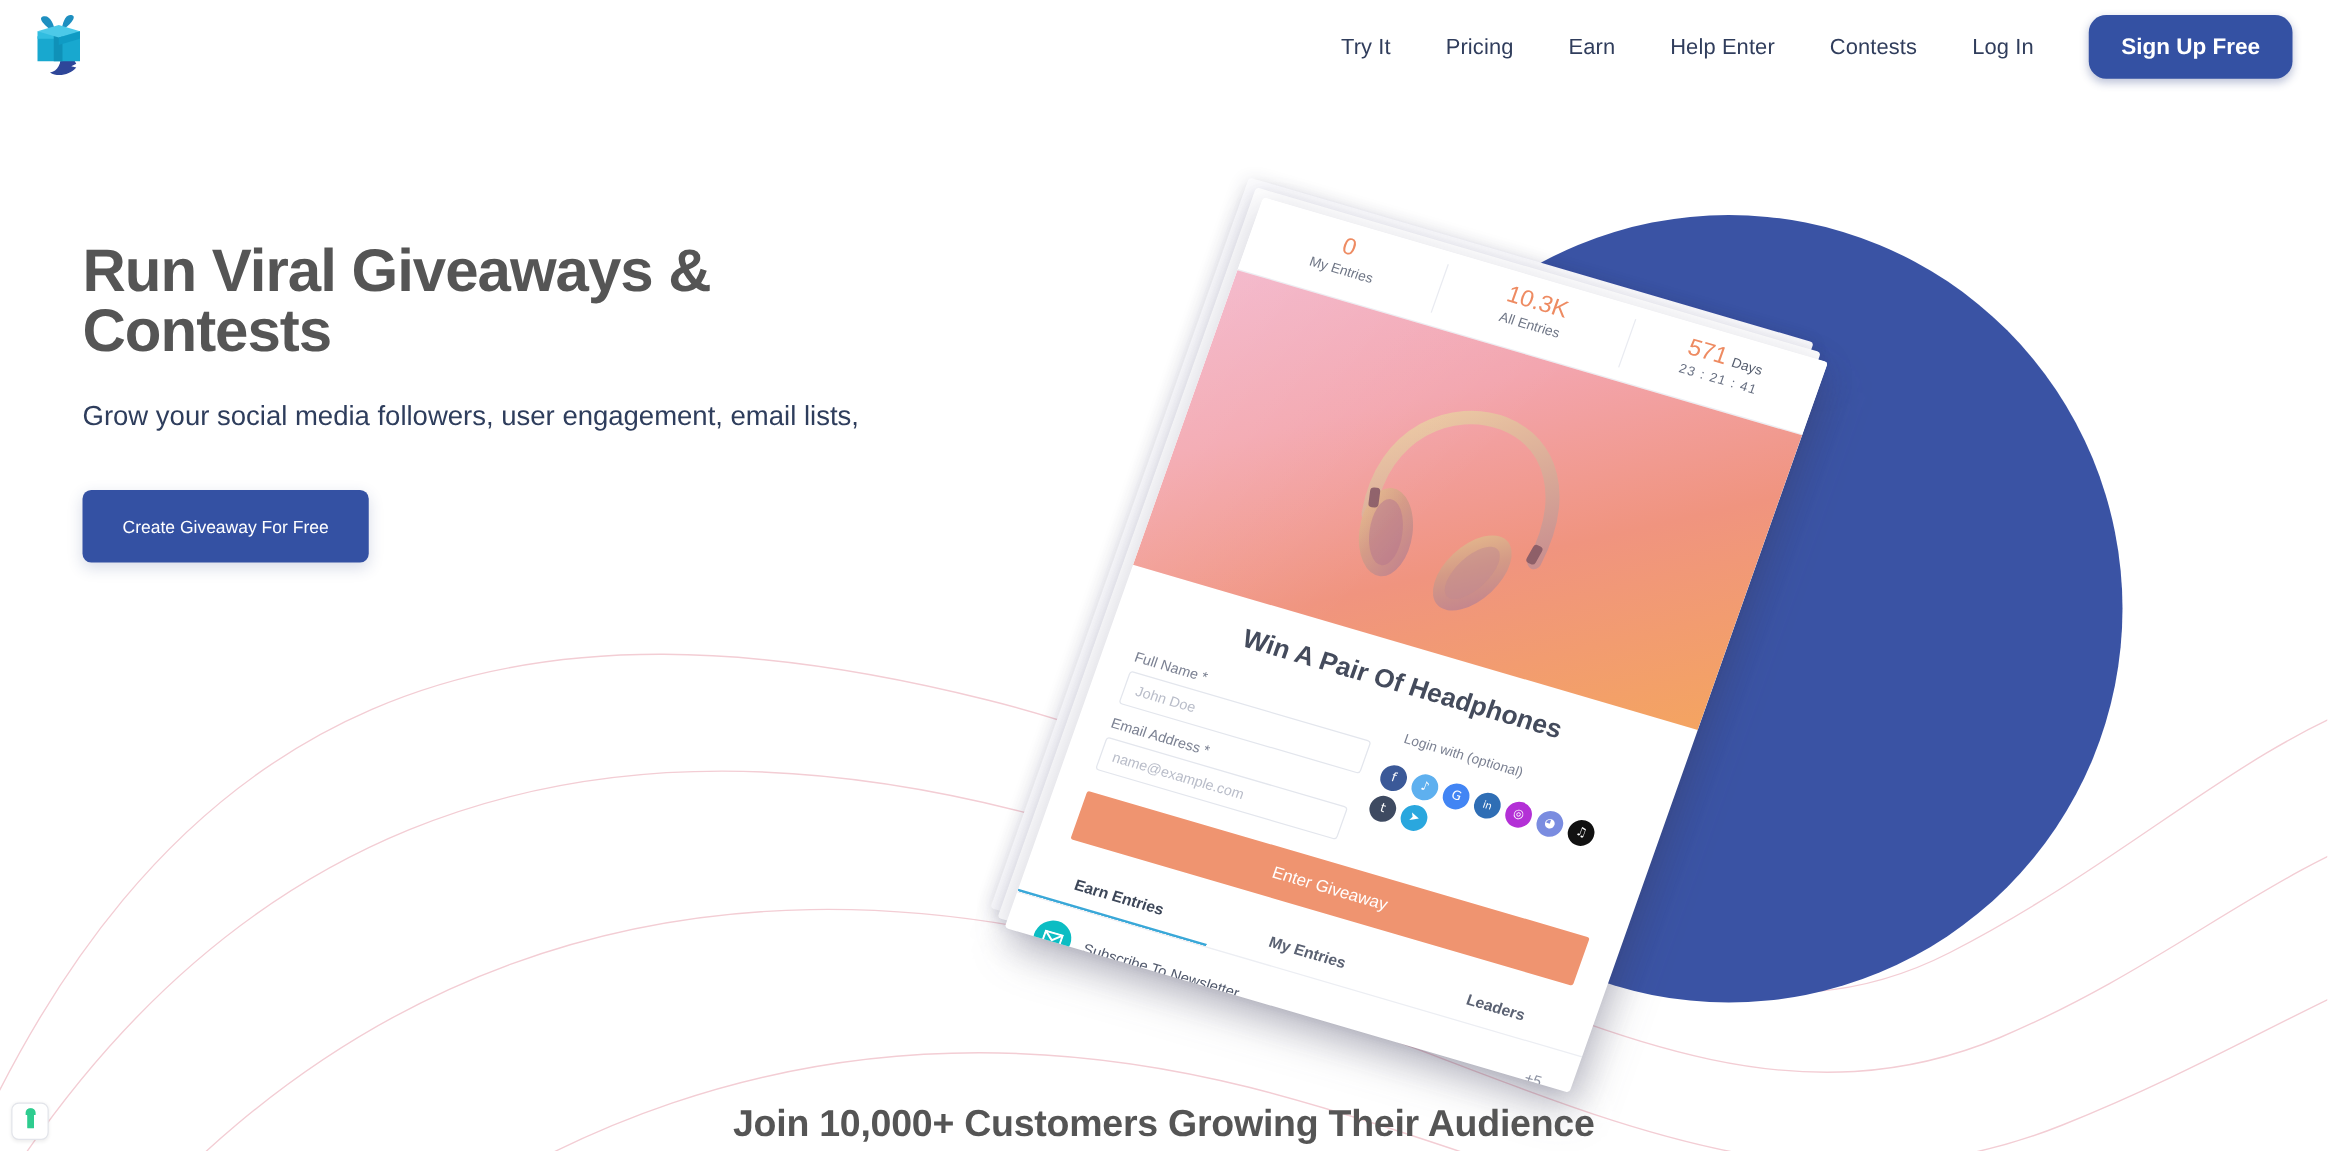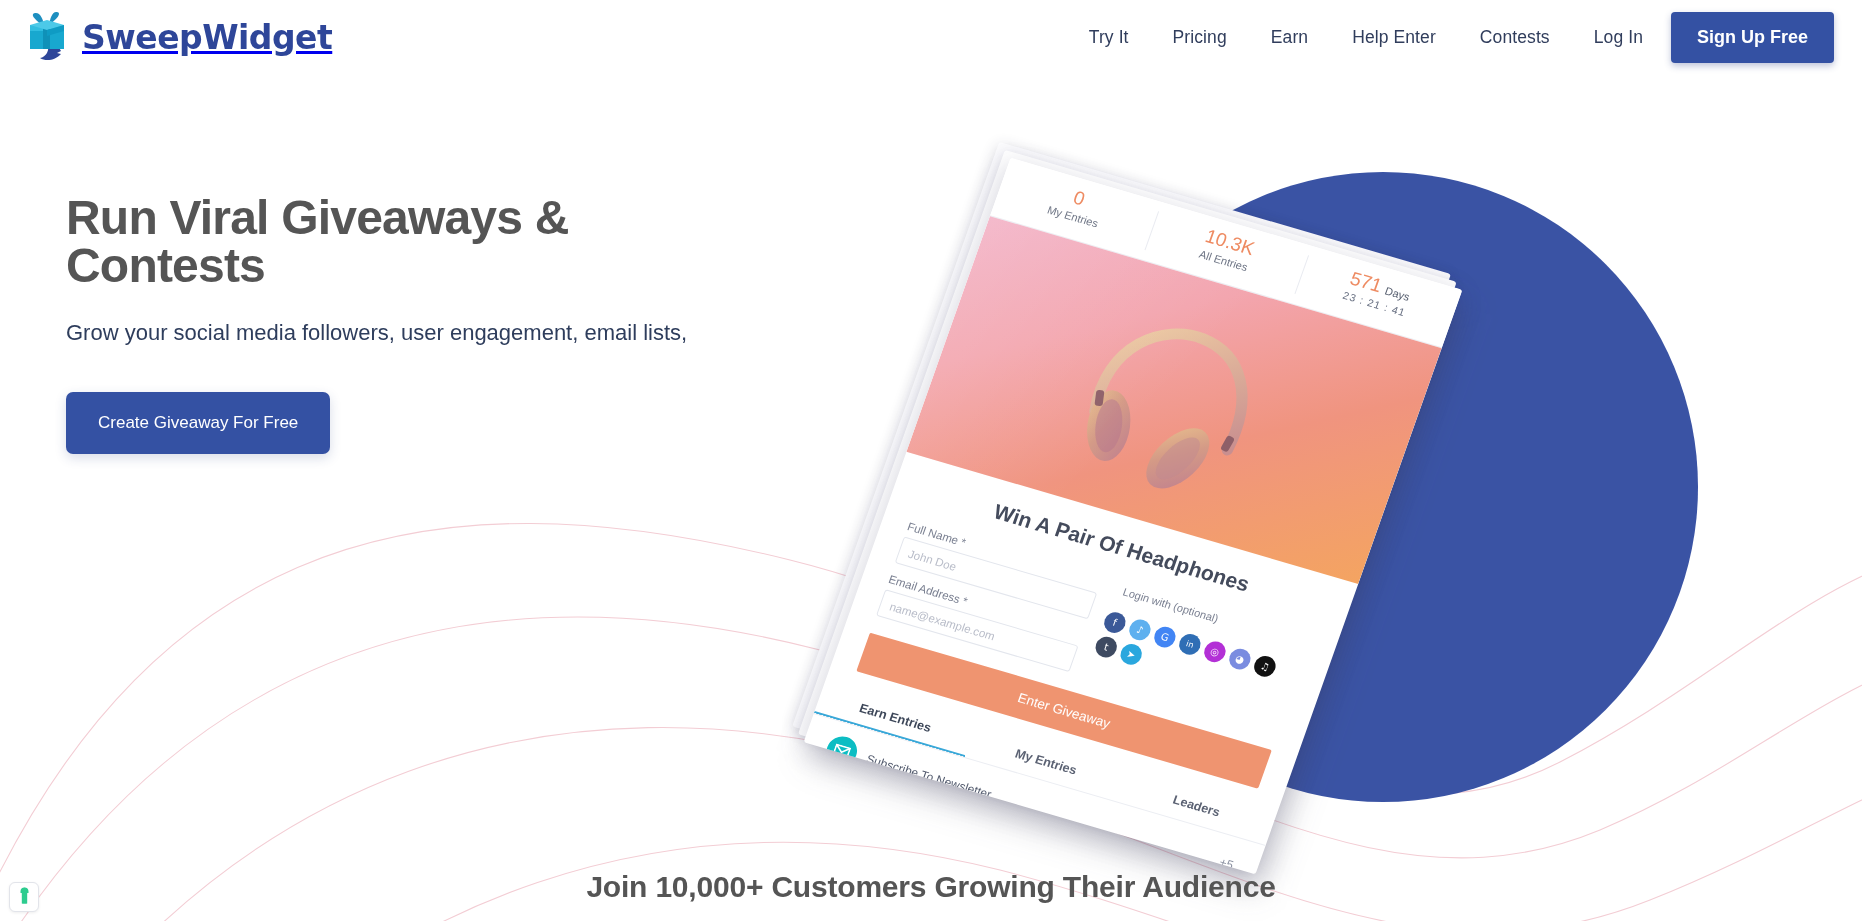--- a/index.html
+++ b/index.html
@@ -31,24 +31,24 @@
     color:#2e4699; white-space:nowrap;
     margin-left:-2px;
   }
   .nav { margin-left:auto; display:flex; align-items:center; gap:0px; }
   .nav-link {
     font-size:17.5px; color:#303d5c; text-decoration:none;
     padding:10px 22px; white-space:nowrap; letter-spacing:0.1px;
     cursor:pointer;
   }
   .signup-btn {
-    margin-left:6px;
+    margin-left:22px;
     background:#3451a3; color:#fff;
     font-size:18px; font-weight:bold;
-    border:none; border-radius:4px;
+    border:none; border-radius:14px;
     padding:15px 26px;
     cursor:pointer;
     box-shadow:0 3px 7px rgba(40,60,130,0.30);
     white-space:nowrap;
     font-family:"Liberation Sans", sans-serif;
   }
 
   
   .hero { position:relative; z-index:10; height:780px; }
   .hero-copy { position:absolute; left:66px; top:120px; width:760px; }
@@ -59,21 +59,21 @@
     margin-bottom:28px;
   }
   .hero-sub {
     font-size:22px; line-height:1.35;
     color:#2e3d5c; max-width:640px;
     margin-bottom:44px;
   }
   .cta-btn {
     display:inline-block;
     background:#3451a3; color:#fff;
-    font-size:17px; font-weight:normal;
+    font-size:14px; font-weight:normal;
     border:none; border-radius:7px;
     padding:21px 32px;
     cursor:pointer;
     box-shadow:0 4px 12px rgba(40,60,130,0.18);
     font-family:"Liberation Sans", sans-serif;
   }
 
   
   .hero-art {
     position:absolute; left:880px; top:70px;
@@ -180,21 +180,21 @@
   .w-entry { display:flex; align-items:center; gap:11px; padding:13px 24px;
              border-bottom:1px solid #f1f2f6; }
   .w-entry-ico { width:30px; height:30px; border-radius:50%; flex:0 0 auto;
                  display:flex; align-items:center; justify-content:center; color:#fff; }
   .w-entry-txt { flex:1; font-size:12px; color:#525a6d; }
   .w-entry-pts { font-size:12px; color:#8a90a0; }
 
   
   .bottom-band {
     position:absolute; left:0; bottom:0; width:100%;
-    z-index:20; text-align:center; padding-bottom:17px;
+    z-index:20; text-align:center; padding-bottom:4px;
   }
   .bottom-title {
     font-size:30px; font-weight:bold; color:#555555;
     letter-spacing:-0.2px;
   }
 
   
   .cookie-badge {
     position:absolute; left:9px; bottom:9px; z-index:40;
     width:30px; height:30px; border-radius:6px;
@@ -230,21 +230,20 @@
           <path d="M25 14 C 33 8, 38 2, 33 1 C 28 0, 26 8, 25 14 Z" fill="#1e8fc0"></path>
 
           <rect x="6" y="18" width="34" height="20" fill="#18a8cf"></rect>
           <rect x="6" y="14" width="34" height="6" fill="#31bde0"></rect>
           <rect x="19" y="14" width="7" height="24" fill="#0f91b8"></rect>
 
           <polygon points="6,14 23,9 40,14 23,19" fill="#4cc9e8"></polygon>
           <polygon points="23,19 40,14 40,20 23,25" fill="#0f9bc4"></polygon>
         </svg>
       </span>
-      <span class="logo-text">SweepWidget</span>
     </a>
 
     <nav class="nav">
       <a class="nav-link" href="#">Try It</a>
       <a class="nav-link" href="#">Pricing</a>
       <a class="nav-link" href="#">Earn</a>
       <a class="nav-link" href="#">Help Enter</a>
       <a class="nav-link" href="#">Contests</a>
       <a class="nav-link" href="#">Log In</a>
       <button class="signup-btn">Sign Up Free</button>

